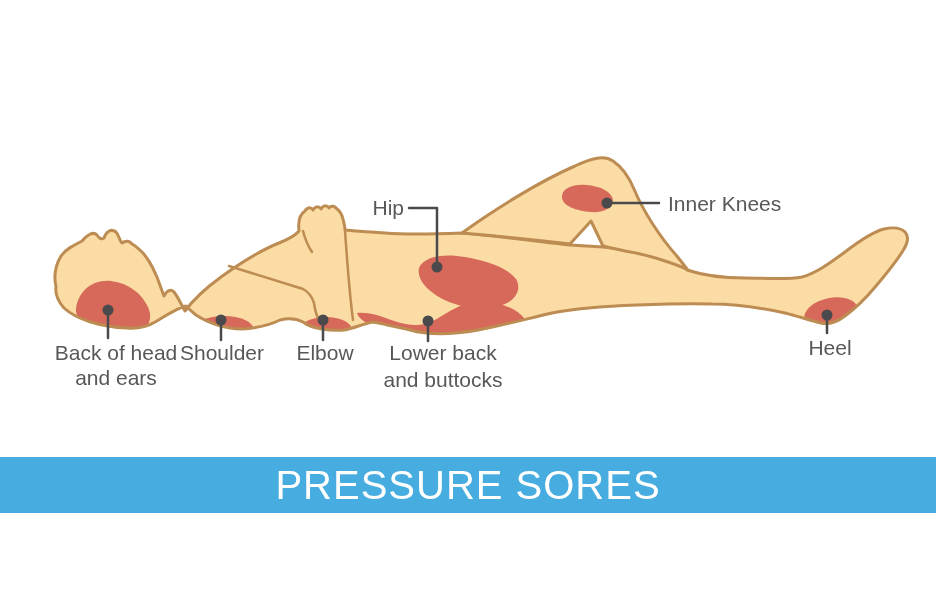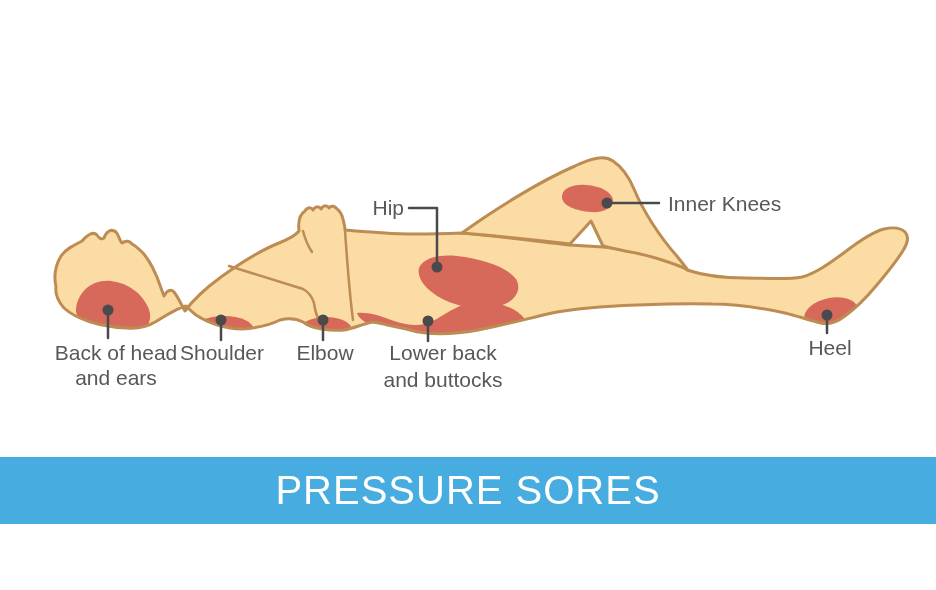--- a/index.html
+++ b/index.html
@@ -13,21 +13,21 @@
   .fill-skin   { fill:var(--skin,#FBDCA4); }
   .skin-stroked{ fill:var(--skin,#FBDCA4); stroke:var(--outline,#BC8C52); stroke-width:3; stroke-linejoin:round; stroke-linecap:round; }
   .stroke-outline { fill:none; stroke:var(--outline,#BC8C52); stroke-width:3; stroke-linejoin:round; stroke-linecap:round; }
   .sore        { fill:var(--sore,#D7695A); }
   .detail      { fill:none; stroke:var(--outline,#BC8C52); stroke-width:2.5; stroke-linecap:round; }
   .marker-line { fill:none; stroke:var(--marker,#4A4A4C); stroke-width:2.5; stroke-linecap:round; stroke-linejoin:round; }
   .marker-dot  { fill:var(--marker,#4A4A4C); }
   .lbl { font-family:"Liberation Sans", sans-serif; font-size:21px; fill:var(--label-text,#58585A); }
 
   #banner {
-    position:absolute; left:0; top:457px; width:936px; height:67px;
+    position:absolute; left:0; top:457px; width:936px; height:56px;
     background:var(--banner-bg,#47ACDF);
     color:var(--banner-text,#FFFFFF);
     display:flex; align-items:center; justify-content:center;
     font-size:40px; font-weight:400; letter-spacing:1px;
   }
 </style>
 </head>
 <body>
 
 <div id="stage">

